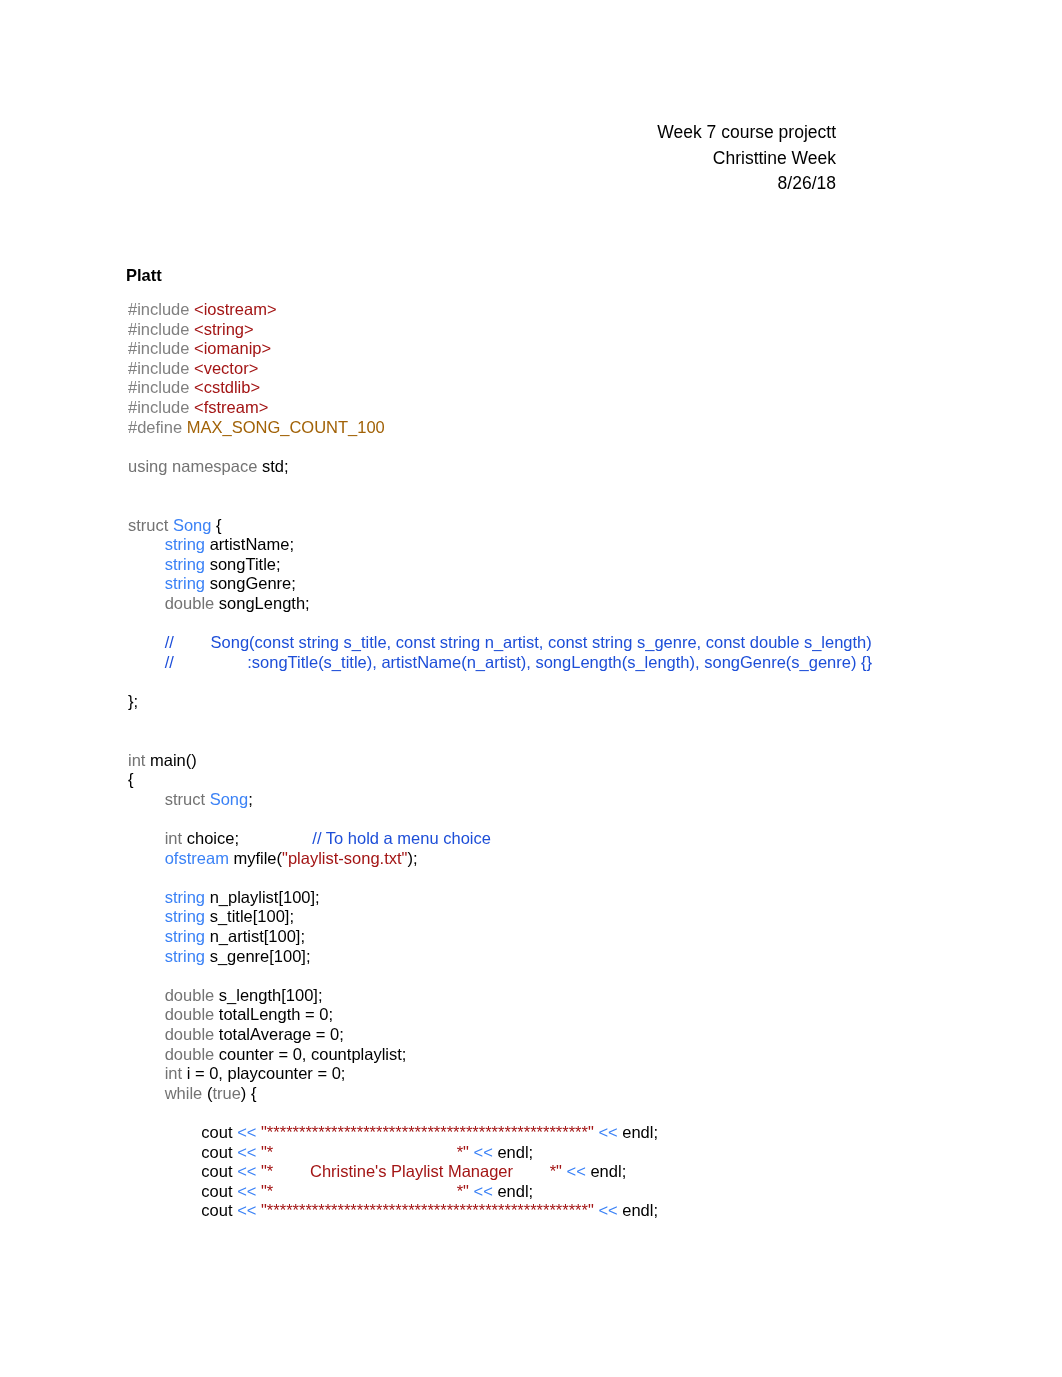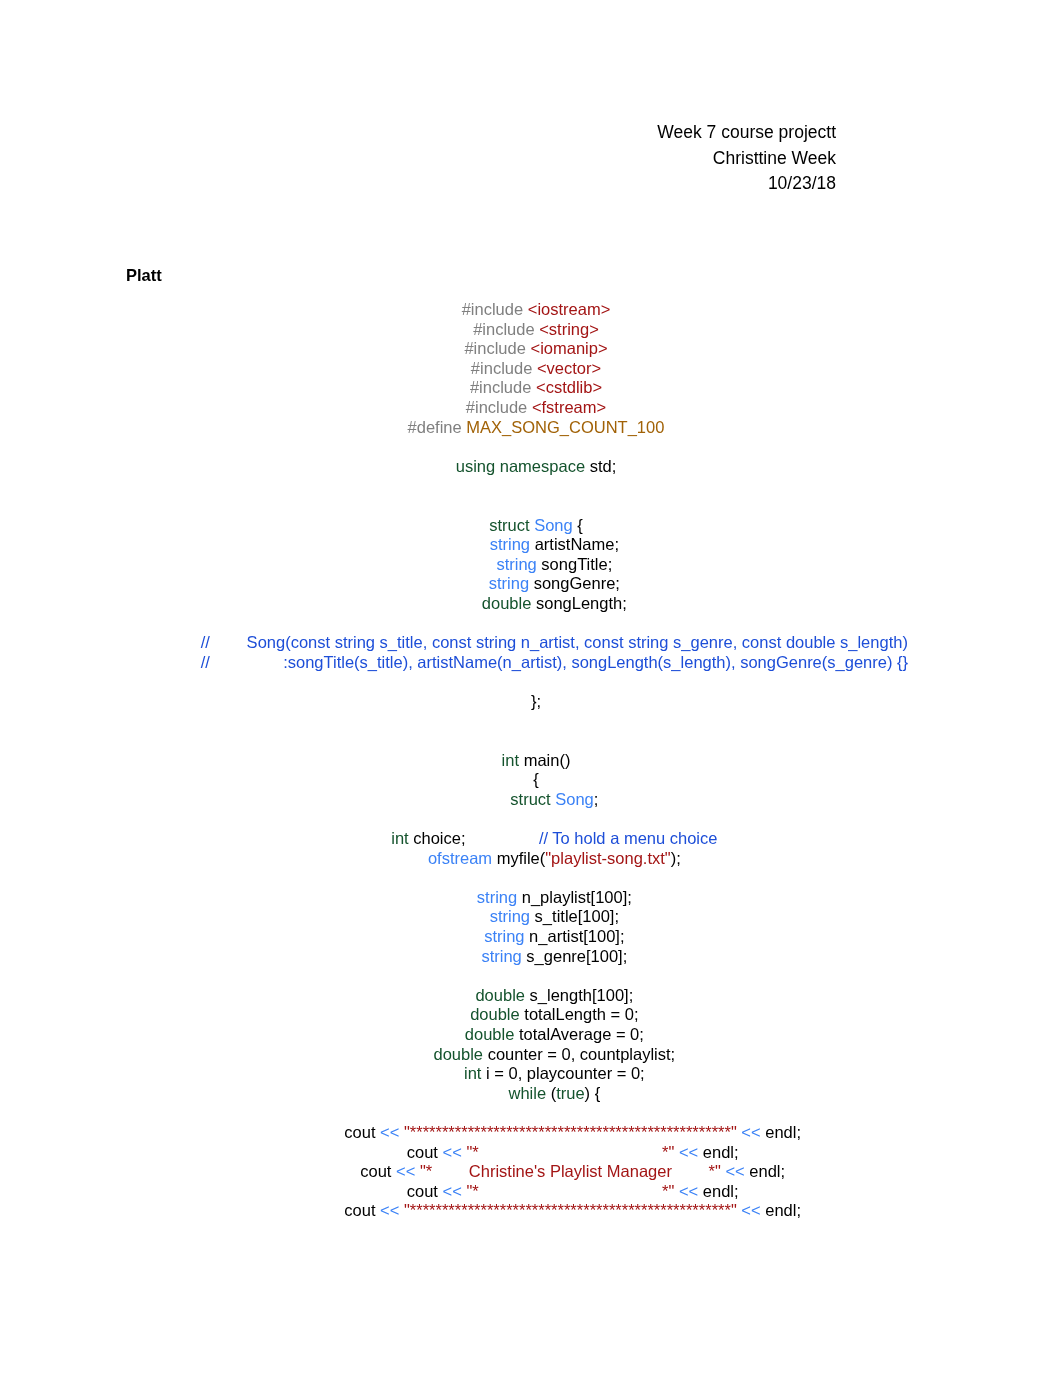--- a/index.html
+++ b/index.html
@@ -51,50 +51,49 @@
 
   
   .code-listing {
     font-family: "Liberation Sans", sans-serif;
     font-size: 16.5px;
     line-height: 19.6px;
     color: #000000;
     white-space: pre-wrap;
     word-wrap: break-word;
     margin: 2px;
-    text-align: center;
   }
   .code-line {
     display: block;
     min-height: 19.6px;
     white-space: pre-wrap;
     word-wrap: break-word;
   }
   .code-line.blank {
     height: 19.6px;
   }
 
   
   .tok-pre   { color: #808080; }            
   .tok-hdr   { color: #a31515; }            
   .tok-macro { color: #a16207; }            
-  .tok-kw    { color: #14532d; }            
+  .tok-kw    { color: #737373; }            
   .tok-type  { color: #3b82f6; }            
   .tok-cmt   { color: #1d4ed8; }            
   .tok-plain { color: #000000; }
 </style>
 </head>
 <body>
 
 <div class="page">
 
   <div class="doc-header">
     <div>Week 7 course projectt</div>
     <div>Christtine Week</div>
-    <div>10/23/18</div>
+    <div>8/26/18</div>
   </div>
 
   <div class="body-area">
     <div class="section-heading">Platt</div>
     <div class="code-listing" id="code-listing"><span class="code-line"><span class="tok-pre">#include </span><span class="tok-hdr">&lt;iostream&gt;</span></span><span class="code-line"><span class="tok-pre">#include </span><span class="tok-hdr">&lt;string&gt;</span></span><span class="code-line"><span class="tok-pre">#include </span><span class="tok-hdr">&lt;iomanip&gt;</span></span><span class="code-line"><span class="tok-pre">#include </span><span class="tok-hdr">&lt;vector&gt;</span></span><span class="code-line"><span class="tok-pre">#include </span><span class="tok-hdr">&lt;cstdlib&gt;</span></span><span class="code-line"><span class="tok-pre">#include </span><span class="tok-hdr">&lt;fstream&gt;</span></span><span class="code-line"><span class="tok-pre">#define </span><span class="tok-macro">MAX_SONG_COUNT_100</span></span><span class="code-line blank"></span><span class="code-line"><span class="tok-kw">using namespace</span><span class="tok-plain"> std;</span></span><span class="code-line blank"></span><span class="code-line blank"></span><span class="code-line"><span class="tok-kw">struct </span><span class="tok-type">Song</span><span class="tok-plain"> {</span></span><span class="code-line"><span class="tok-plain">        </span><span class="tok-type">string</span><span class="tok-plain"> artistName;</span></span><span class="code-line"><span class="tok-plain">        </span><span class="tok-type">string</span><span class="tok-plain"> songTitle;</span></span><span class="code-line"><span class="tok-plain">        </span><span class="tok-type">string</span><span class="tok-plain"> songGenre;</span></span><span class="code-line"><span class="tok-plain">        </span><span class="tok-kw">double</span><span class="tok-plain"> songLength;</span></span><span class="code-line blank"></span><span class="code-line"><span class="tok-cmt">        //        Song(const string s_title, const string n_artist, const string s_genre, const double s_length)</span></span><span class="code-line"><span class="tok-cmt">        //                :songTitle(s_title), artistName(n_artist), songLength(s_length), songGenre(s_genre) {}</span></span><span class="code-line blank"></span><span class="code-line"><span class="tok-plain">};</span></span><span class="code-line blank"></span><span class="code-line blank"></span><span class="code-line"><span class="tok-kw">int</span><span class="tok-plain"> main()</span></span><span class="code-line"><span class="tok-plain">{</span></span><span class="code-line"><span class="tok-plain">        </span><span class="tok-kw">struct </span><span class="tok-type">Song</span><span class="tok-plain">;</span></span><span class="code-line blank"></span><span class="code-line"><span class="tok-plain">        </span><span class="tok-kw">int</span><span class="tok-plain"> choice;                </span><span class="tok-cmt">// To hold a menu choice</span></span><span class="code-line"><span class="tok-plain">        </span><span class="tok-type">ofstream</span><span class="tok-plain"> myfile(</span><span class="tok-hdr">"playlist-song.txt"</span><span class="tok-plain">);</span></span><span class="code-line blank"></span><span class="code-line"><span class="tok-plain">        </span><span class="tok-type">string</span><span class="tok-plain"> n_playlist[100];</span></span><span class="code-line"><span class="tok-plain">        </span><span class="tok-type">string</span><span class="tok-plain"> s_title[100];</span></span><span class="code-line"><span class="tok-plain">        </span><span class="tok-type">string</span><span class="tok-plain"> n_artist[100];</span></span><span class="code-line"><span class="tok-plain">        </span><span class="tok-type">string</span><span class="tok-plain"> s_genre[100];</span></span><span class="code-line blank"></span><span class="code-line"><span class="tok-plain">        </span><span class="tok-kw">double</span><span class="tok-plain"> s_length[100];</span></span><span class="code-line"><span class="tok-plain">        </span><span class="tok-kw">double</span><span class="tok-plain"> totalLength = 0;</span></span><span class="code-line"><span class="tok-plain">        </span><span class="tok-kw">double</span><span class="tok-plain"> totalAverage = 0;</span></span><span class="code-line"><span class="tok-plain">        </span><span class="tok-kw">double</span><span class="tok-plain"> counter = 0, countplaylist;</span></span><span class="code-line"><span class="tok-plain">        </span><span class="tok-kw">int</span><span class="tok-plain"> i = 0, playcounter = 0;</span></span><span class="code-line"><span class="tok-plain">        </span><span class="tok-kw">while</span><span class="tok-plain"> (</span><span class="tok-kw">true</span><span class="tok-plain">) {</span></span><span class="code-line blank"></span><span class="code-line"><span class="tok-plain">                cout </span><span class="tok-type">&lt;&lt;</span><span class="tok-plain"> </span><span class="tok-hdr">"**************************************************"</span><span class="tok-plain"> </span><span class="tok-type">&lt;&lt;</span><span class="tok-plain"> endl;</span></span><span class="code-line"><span class="tok-plain">                cout </span><span class="tok-type">&lt;&lt;</span><span class="tok-plain"> </span><span class="tok-hdr">"*                                        *"</span><span class="tok-plain"> </span><span class="tok-type">&lt;&lt;</span><span class="tok-plain"> endl;</span></span><span class="code-line"><span class="tok-plain">                cout </span><span class="tok-type">&lt;&lt;</span><span class="tok-plain"> </span><span class="tok-hdr">"*        Christine's Playlist Manager        *"</span><span class="tok-plain"> </span><span class="tok-type">&lt;&lt;</span><span class="tok-plain"> endl;</span></span><span class="code-line"><span class="tok-plain">                cout </span><span class="tok-type">&lt;&lt;</span><span class="tok-plain"> </span><span class="tok-hdr">"*                                        *"</span><span class="tok-plain"> </span><span class="tok-type">&lt;&lt;</span><span class="tok-plain"> endl;</span></span><span class="code-line"><span class="tok-plain">                cout </span><span class="tok-type">&lt;&lt;</span><span class="tok-plain"> </span><span class="tok-hdr">"**************************************************"</span><span class="tok-plain"> </span><span class="tok-type">&lt;&lt;</span><span class="tok-plain"> endl;</span></span></div>
   </div>
 
 </div>
 
 </body></html>

